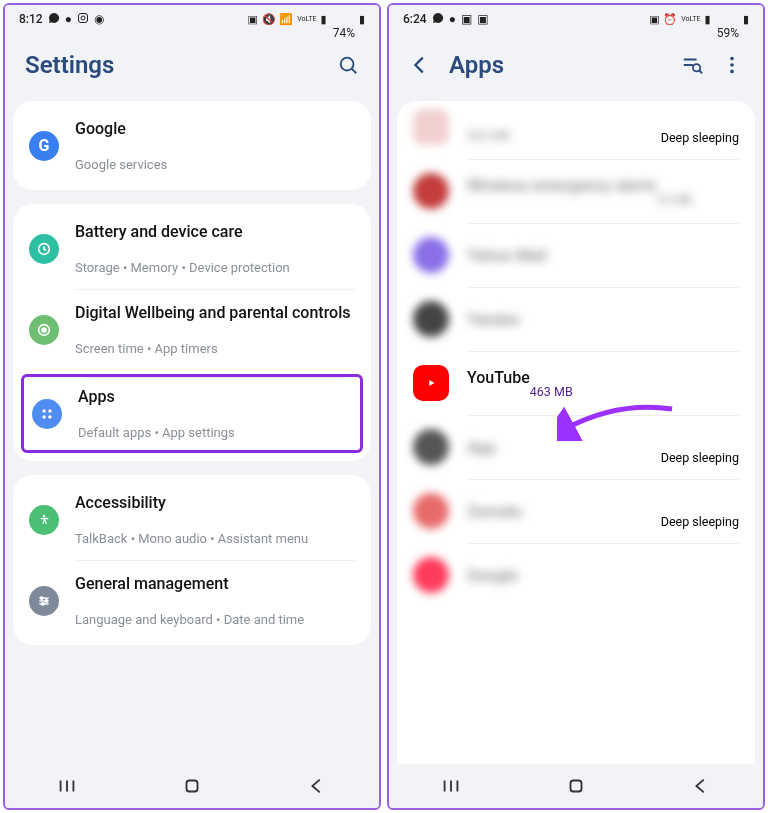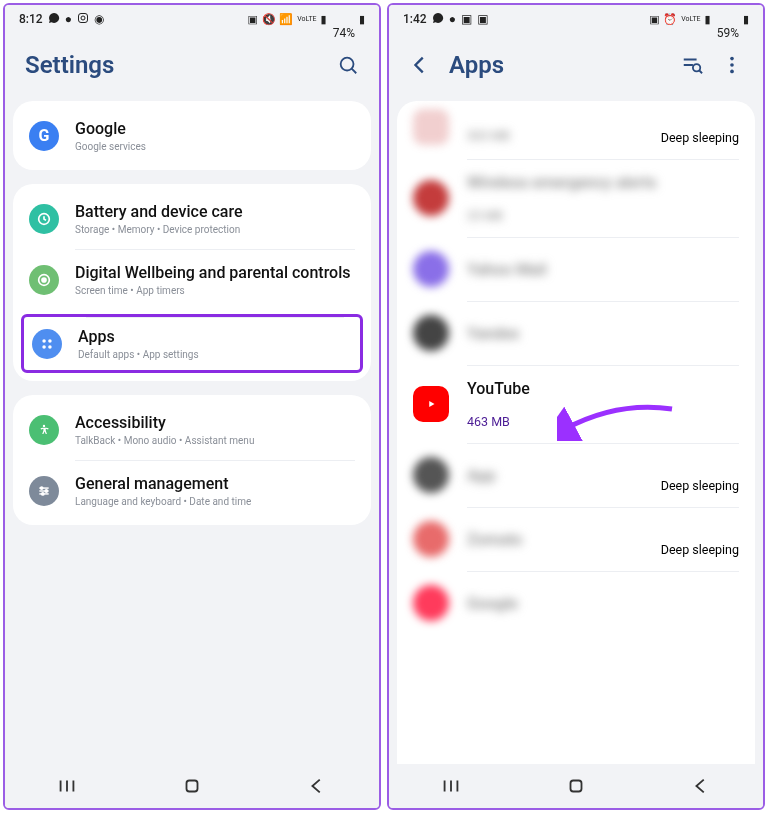--- a/index.html
+++ b/index.html
@@ -69,23 +69,23 @@
     height:1px; background:#eceef2;
   }
   .row-icon {
     width: 30px; height: 30px;
     border-radius: 50%;
     display: flex; align-items:center; justify-content:center;
     margin-right: 16px;
     flex-shrink: 0;
     color:#fff;
   }
-  .row-text { display:flex; flex-direction:column; }
+  .row-text { display:flex; flex-direction:column;gap:16px; }
   .row-title { font-size: 16px; color:#111; font-weight:500; line-height:1.25; }
-  .row-sub { font-size: 10px; color:#8a8f98; margin-top:2px; }
+  .row-sub { font-size: 13px; color:#8a8f98; margin-top:2px; }
   .highlight { border:3px solid #8a2be2; border-radius:6px; margin:4px 8px; padding:10px 8px; }
   .navbar {
     height: 44px;
     display:flex;
     align-items:center;
     justify-content:space-around;
     background:#f2f3f6;
   }
   .nav-ico { width:22px; height:22px; color:#333; }
   
@@ -93,21 +93,21 @@
   .app-row {
     display:flex; align-items:center; padding:14px 16px; position:relative;
   }
   .app-row + .app-row::before{
     content:''; position:absolute; top:0; left:70px; right:16px; height:1px; background:#eceef2;
   }
   .app-icon {
     width:36px; height:36px; border-radius:10px; margin-right:18px; flex-shrink:0;
     display:flex; align-items:center; justify-content:center;
   }
-  .app-text { display:flex; flex-direction:column; flex:1; }
+  .app-text { display:flex; flex-direction:row; flex:1; }
   .app-name { font-size:16px; color:#111; font-weight:500; }
   .app-sub { font-size:12.5px; color:#4c1d95; margin-top:16px; }
   .app-status { font-size:12.5px; color:#000000; align-self:flex-end; }
   .blur .app-name, .blur .app-sub { filter: blur(5px); color:#888; }
   .blur .app-icon { filter: blur(4px); }
   .arrow-callout {
     position:absolute;
     left:160px; top:300px;
     width:120px; height:40px;
     pointer-events:none;
@@ -256,21 +256,21 @@
         </svg></div>
     <div class="nav-ico"><svg viewBox="0 0 24 24" fill="none" stroke="#333" stroke-width="2">
           <polyline points="15 5 7 12 15 19"></polyline>
         </svg></div>
   </div>
 </div>
 
 <div class="phone">
   <div class="statusbar">
     <div class="sb-left">
-      <span>1:42</span>
+      <span>6:24</span>
       <span>
         <svg width="12" height="12" viewBox="0 0 24 24" fill="#222">
             <path d="M12 2a10 10 0 0 0-8.6 15L2 22l5.2-1.4A10 10 0 1 0 12 2z"></path>
           </svg>
       </span>
       <span>●</span>
       <span>▣</span>
       <span>▣</span>
     </div>
     <div class="sb-right">

